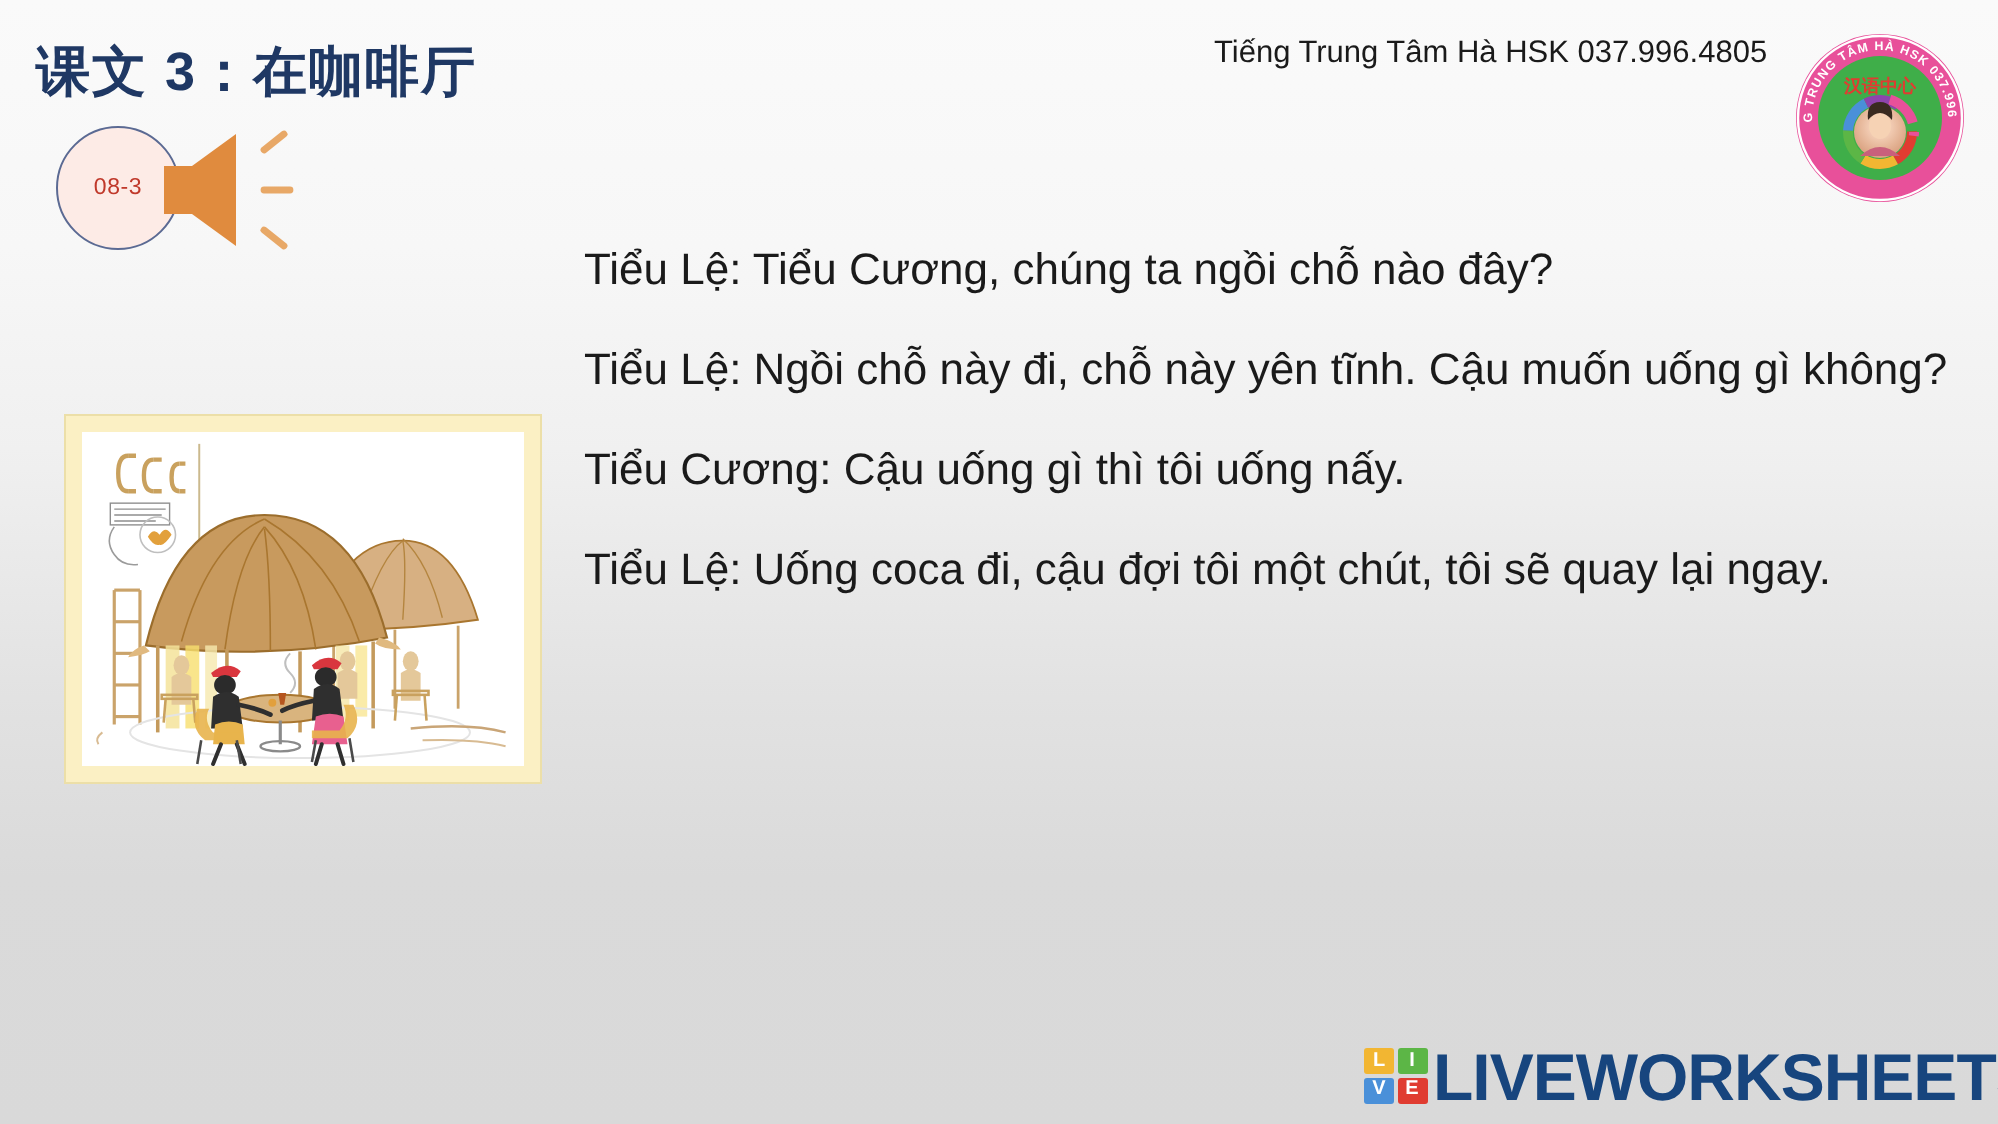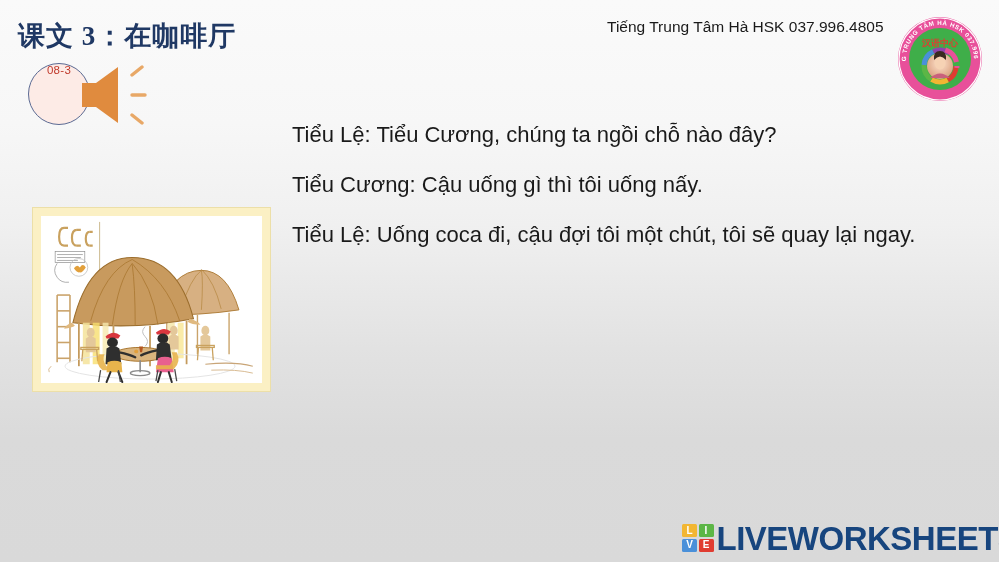--- a/index.html
+++ b/index.html
@@ -23,21 +23,21 @@
   
   #lesson-title {
     position: absolute;
     left: 18px;
     top: 18px;
     font-size: 27px;
     font-weight: bold;
     color: #1f3864;
     letter-spacing: 1px;
     white-space: nowrap;
-    font-family: Liberation Serif, serif;
+    font-family: Liberation Sans, sans-serif;
   }
 
   
   #center-name {
     position: absolute;
     left: 607px;
     top: 18px;
     font-size: 15.5px;
     color: #1a1a1a;
     white-space: nowrap;
@@ -64,20 +64,21 @@
     position: absolute;
     left: 0;
     top: 3px;
     width: 62px;
     height: 62px;
     border-radius: 50%;
     background: #fdebe6;
     border: 1.6px solid #5b6a93;
     box-sizing: border-box;
     display: flex;
+    align-items: center;
     justify-content: center;
   }
   #audio-label {
     font-size: 11.5px;
     color: #c0392b;
     letter-spacing: 0.3px;
   }
   #speaker-icon {
     position: absolute;
     left: 52px;
@@ -350,20 +351,21 @@
             <line x1="135" y1="155" x2="137" y2="167"></line>
             <line x1="118" y1="156" x2="116" y2="167"></line>
           </g>
         </g>
       </svg>
     </div>
   </div>
 
   <div id="dialogue-list">
     <div class="dialogue-line">Tiểu Lệ: Tiểu Cương, chúng ta ngồi chỗ nào đây?</div>
+    <div class="dialogue-line">Tiểu Lệ: Ngồi chỗ này đi, chỗ này yên tĩnh. Cậu muốn uống gì không?</div>
     <div class="dialogue-line">Tiểu Cương: Cậu uống gì thì tôi uống nấy.</div>
     <div class="dialogue-line">Tiểu Lệ: Uống coca đi, cậu đợi tôi một chút, tôi sẽ quay lại ngay.</div>
   </div>
 
   <div id="lws-logo">
     <div id="lws-tiles">
       <div class="lws-tile" style="background:#f2b632">L</div>
       <div class="lws-tile" style="background:#5cb646">I</div>
       <div class="lws-tile" style="background:#4a90d9">V</div>
       <div class="lws-tile" style="background:#e03c31">E</div>

